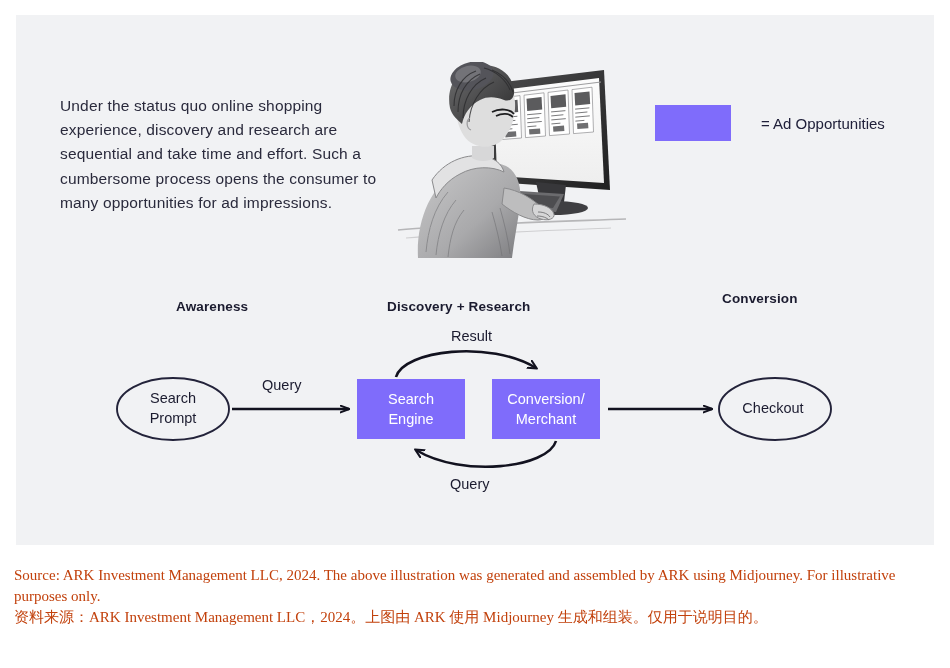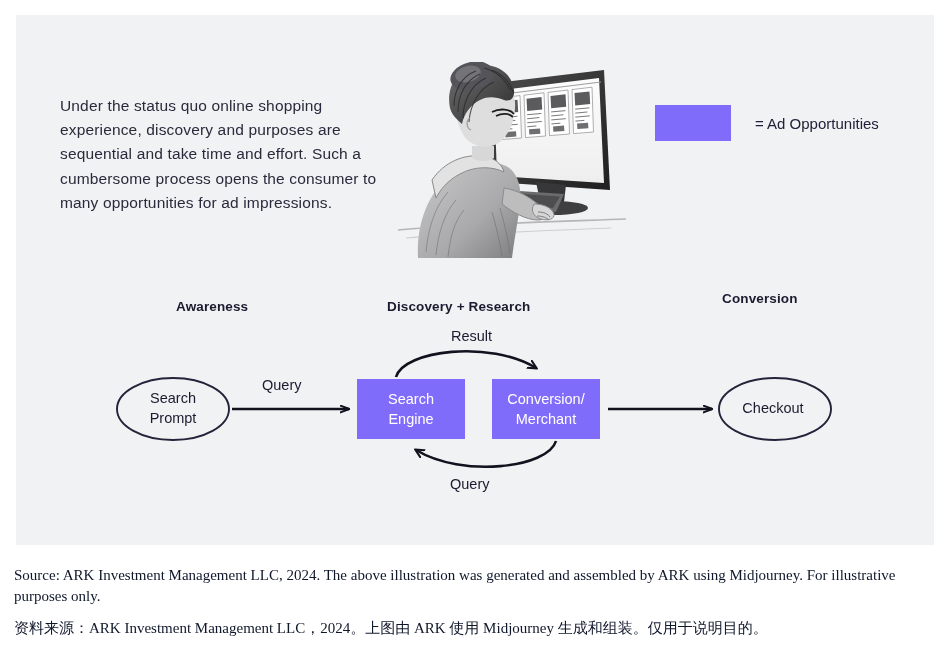--- a/index.html
+++ b/index.html
@@ -44,21 +44,21 @@
     top: 105px;
     display: flex;
     align-items: center;
   }
   #legend-swatch {
     width: 76px;
     height: 36px;
     background: #7f6cfb;
   }
   #legend-label {
-    margin-left: 24px;
+    margin-left: 30px;
     font-size: 15px;
     color: #20203a;
     white-space: nowrap;
   }
 
   
   #illustration {
     position: absolute;
     left: 396px;
     top: 62px;
@@ -119,39 +119,38 @@
   #label-query-main { left: 262px; top: 377px; }
   #label-result { left: 451px; top: 328px; }
   #label-query-loop { left: 450px; top: 476px; }
 
   
   #footnotes {
     position: absolute;
     left: 14px;
     top: 565px;
     width: 910px;
-    color: #0f172a;
+    color: #c2410c;
     font-family: "Liberation Serif", serif;
   }
   #footnote-en {
     font-size: 15px;
     line-height: 21px;
   }
   #footnote-zh {
-    margin-top: 11px;
     font-size: 15px;
     line-height: 21px;
   }
 </style>
 </head>
 <body>
 
 <div id="figure-card"></div>
 
-<div id="intro-text">Under the status quo online shopping experience, discovery and purposes are sequential and take time and effort. Such a cumbersome process opens the consumer to many opportunities for ad impressions.</div>
+<div id="intro-text">Under the status quo online shopping experience, discovery and research are sequential and take time and effort. Such a cumbersome process opens the consumer to many opportunities for ad impressions.</div>
 
 <div id="legend">
   <div id="legend-swatch"></div>
   <div id="legend-label">= Ad Opportunities</div>
 </div>
 
 <div id="illustration">
   <svg width="232" height="196" viewBox="0 0 232 196" xmlns="http://www.w3.org/2000/svg">
     <defs>
       <linearGradient id="screenG" x1="0" y1="0" x2="0" y2="1">

